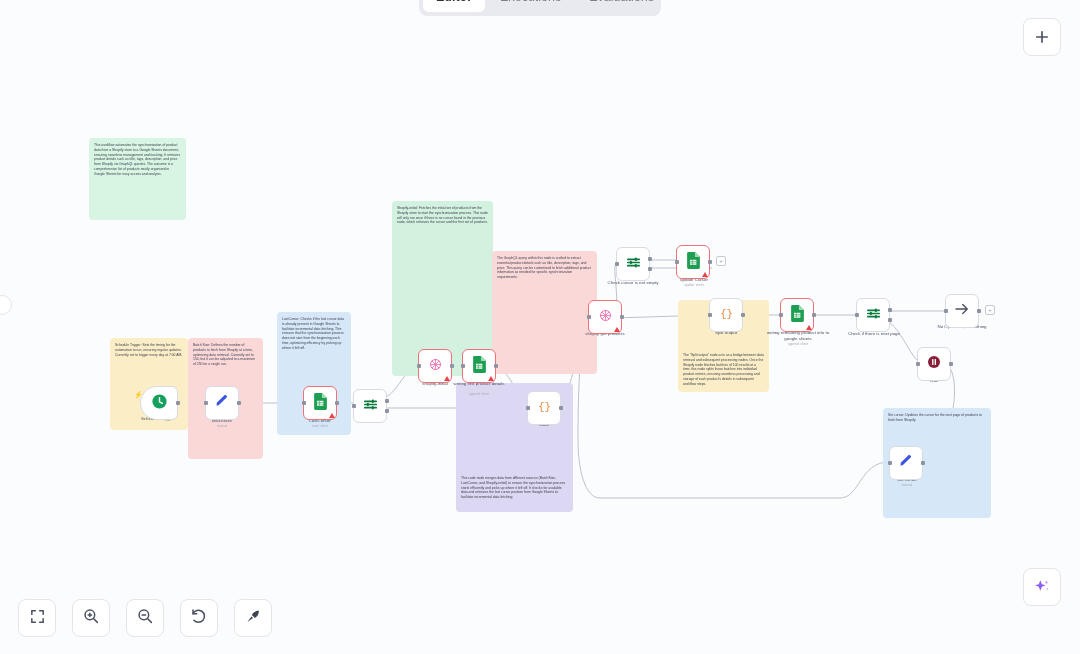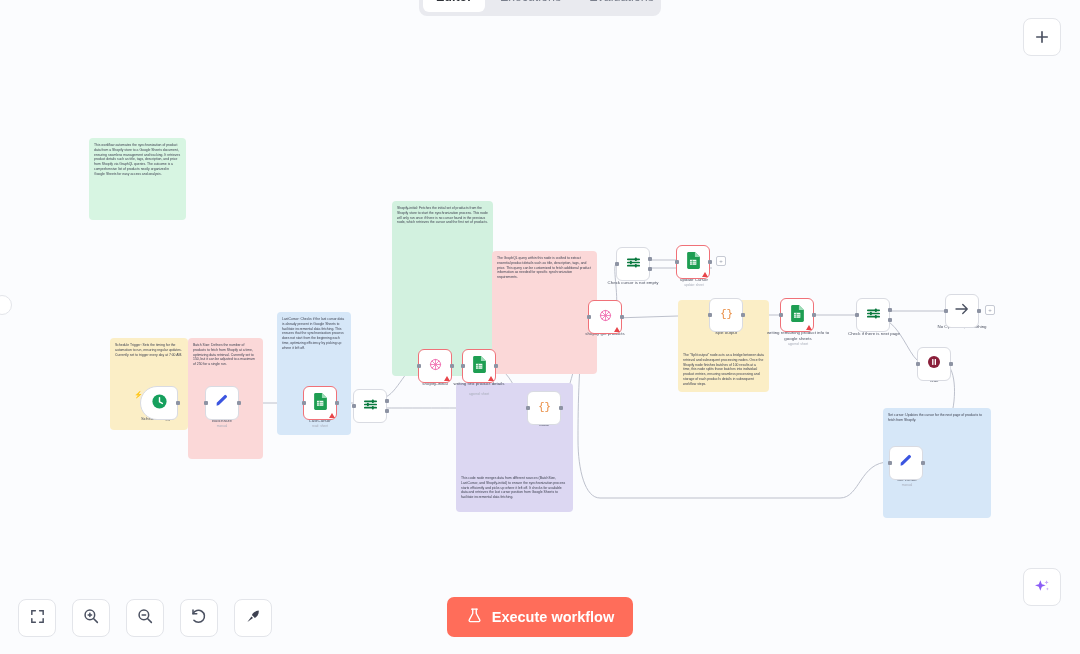--- a/index.html
+++ b/index.html
@@ -538,23 +538,14 @@
     <div class="tbtn">
       <span>
         <svg width="18" height="18" viewBox="0 0 24 24">
           <path d="M19.5 4.5c-3 0-6.5 2.5-9 6l4 4c3.5-2.5 6-6 5-10z" fill="#3d4150"></path>
           <path d="M10 12.5l-5.5 7.5 7.5-5.5z" fill="#3d4150"></path>
         </svg>
       </span>
     </div>
   </div>
 
-  <button class="execute">
-    <span>
-      <svg width="17" height="17" viewBox="0 0 24 24" fill="none" stroke="#ffffff" stroke-width="1.9" stroke-linecap="round" stroke-linejoin="round">
-        <path d="M9.5 3v6.2L4.6 18.2A1.6 1.6 0 0 0 6 20.6h12a1.6 1.6 0 0 0 1.4-2.4L14.5 9.2V3"></path>
-        <path d="M8 3h8"></path>
-      </svg>
-    </span>
-    <span>Execute workflow</span>
-  </button>
 
 </div>
 
 </body></html>

